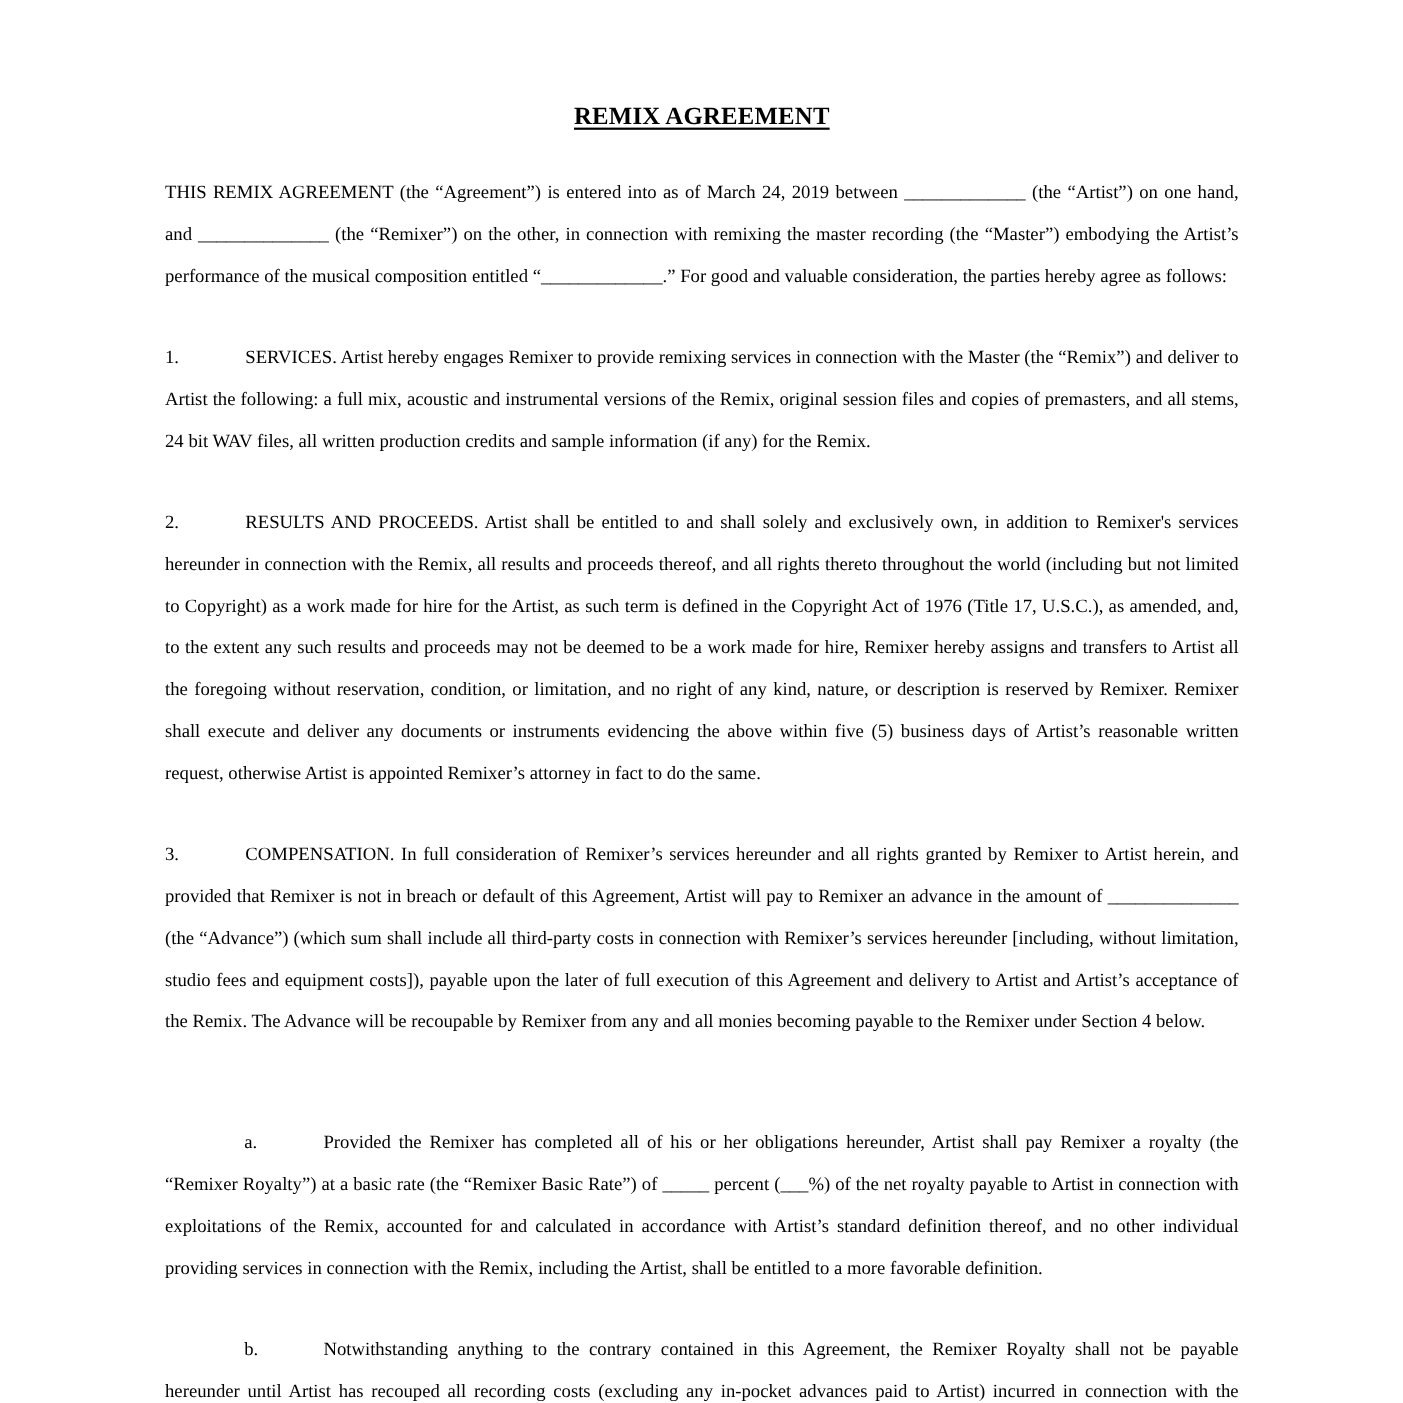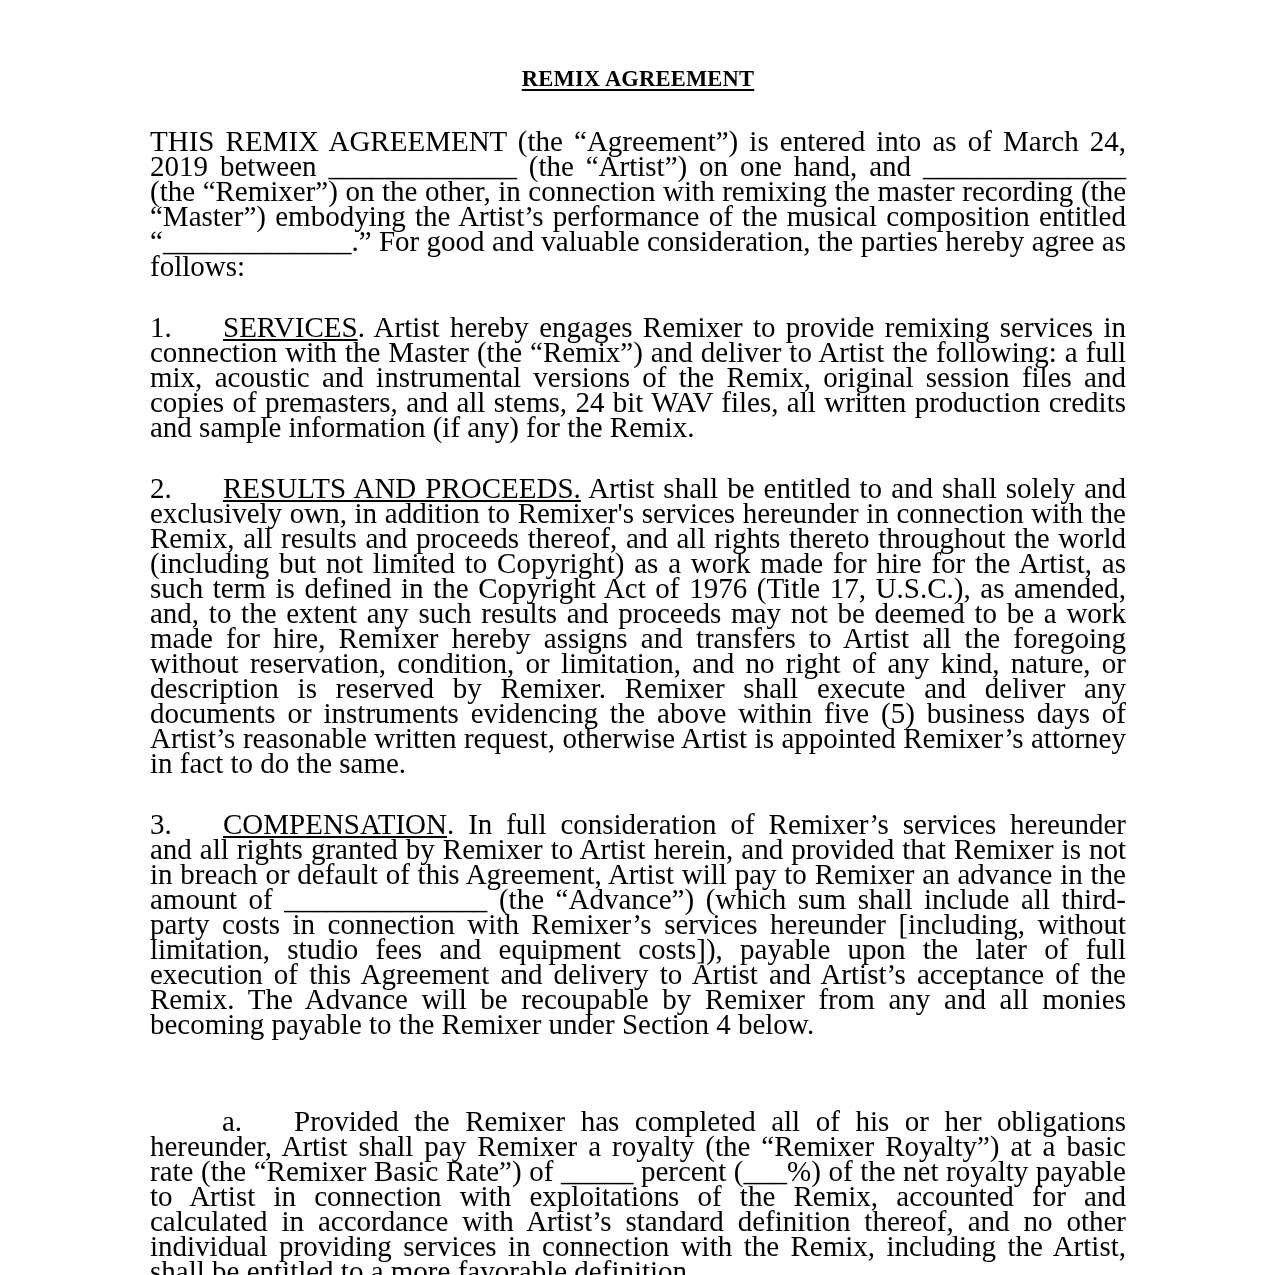--- a/index.html
+++ b/index.html
@@ -27,51 +27,50 @@
     left: 150px;
     top: 0;
     width: 976px;
   }
   .doc-title {
     text-align: center;
     font-weight: bold;
     font-size: 22.5px;
     line-height: 1.18;
     letter-spacing: 0.2px;
-    margin-top: 66px;
+    margin-top: 93px;
     margin-bottom: 0;
   }
   .doc-title span.ttl {
     text-decoration: underline;
     text-underline-offset: 3px;
   }
   p.para {
-    font-size: 29px;
-    line-height: 25px;
+    font-size: 17px;
+    line-height: 38px;
     text-align: justify;
     text-justify: inter-word;
     margin: 0;
     padding: 0;
   }
   .gap-lg { height: 36px; }
   .first-para { margin-top: 30px; }
   .tabnum {
     display: inline-block;
     width: 73px;
   }
   .tabsub {
     display: inline-block;
     width: 72px;
   }
   .indent-sub {
     display: inline-block;
     width: 72px;
   }
   .hdg {
-    text-decoration: underline;
     text-underline-offset: 2px;
   }
   .blank {
     letter-spacing: 0px;
   }
   .nojust { text-align: left; }
 </style>
 </head>
 <body>
 

